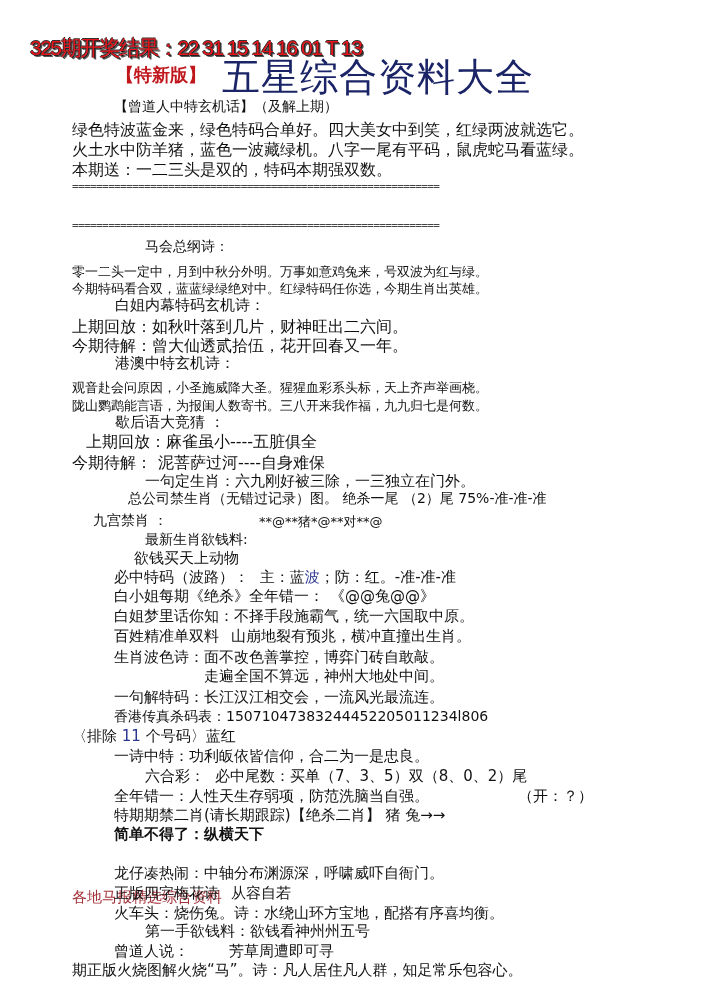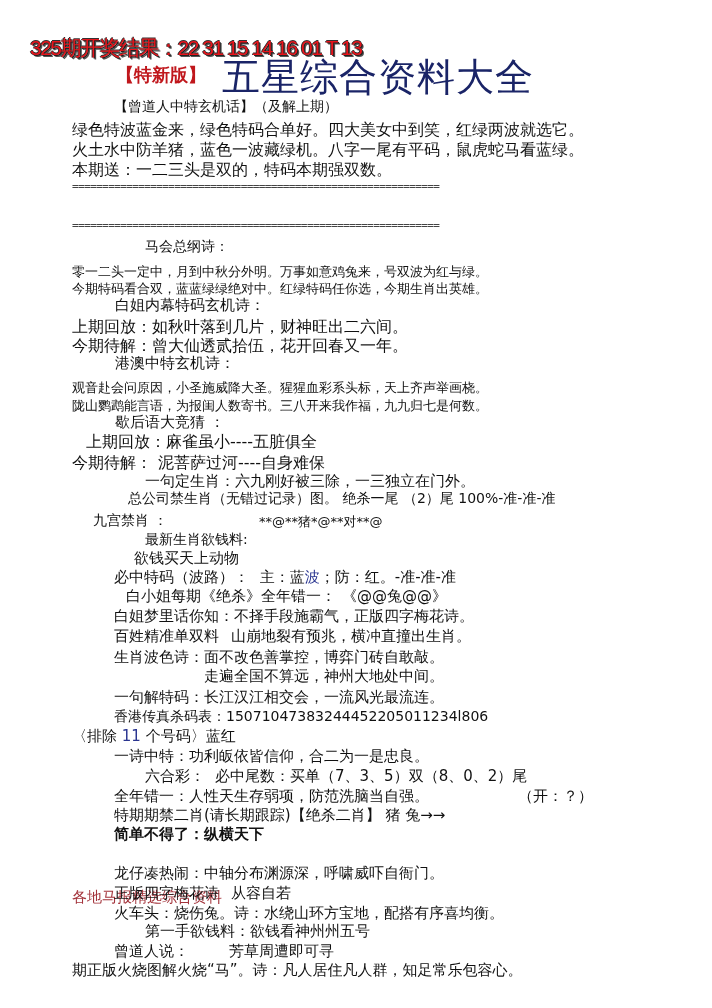--- a/index.html
+++ b/index.html
@@ -54,34 +54,34 @@
 <div class="abs t16" style="left:86px;top:432px;">
   <span>上期回放：</span><span>麻雀虽小----五脏俱全</span>
 </div>
 <div class="abs t16" style="left:72px;top:453px;">
   <span>今期待解：</span><span style="margin-left:6px;">泥菩萨过河----自身难保</span>
 </div>
 
 <div class="abs t15" style="left:145px;top:472px;">
   <span>一句定生肖：</span><span>六九刚好被三除，一三独立在门外。</span>
 </div>
-<div class="abs t14" style="left:128px;top:490px;">总公司禁生肖（无错过记录）图。 绝杀一尾 （2）尾 100%-准-准-准</div>
+<div class="abs t14" style="left:128px;top:490px;">总公司禁生肖（无错过记录）图。 绝杀一尾 （2）尾 75%-准-准-准</div>
 <div class="abs t14" style="left:93px;top:512px;">九宫禁肖 ：</div>
 <div class="abs t13" style="left:259px;top:513px;">**@**猪*@**对**@</div>
 <div class="abs t14" style="left:145px;top:531px;">最新生肖欲钱料:</div>
 <div class="abs t15" style="left:134px;top:549px;">欲钱买天上动物</div>
 <div class="abs t15" style="left:114px;top:568px;">
   <span>必中特码（波路）：</span>
   <span style="margin-left:6px;">主：</span><span>蓝</span><span class="blue">波</span><span>；防：红。-准-准-准</span>
 </div>
-<div class="abs t15" style="left:114px;top:587px;margin-left:12px;">
+<div class="abs t15" style="left:114px;top:587px;">
   <span>白小姐每期《绝杀》全年错一：</span><span style="margin-left:6px;">《@@兔@@》</span>
 </div>
 <div class="abs t15" style="left:114px;top:607px;">
-  <span>白姐梦里话你知：</span><span>不择手段施霸气，正版四字梅花诗。</span>
+  <span>白姐梦里话你知：</span><span>不择手段施霸气，统一六国取中原。</span>
 </div>
 <div class="abs t15" style="left:114px;top:627px;">
   <span>百姓精准单双料</span><span style="margin-left:12px;">山崩地裂有预兆，横冲直撞出生肖。</span>
 </div>
 <div class="abs t15" style="left:114px;top:648px;">
   <span>生肖波色诗：</span><span>面不改色善掌控，博弈门砖自敢敲。</span>
 </div>
 <div class="abs t15" style="left:204px;top:667px;">走遍全国不算远，神州大地处中间。</div>
 <div class="abs t15" style="left:114px;top:688px;">
   <span>一句解特码：</span><span>长江汉江相交会，一流风光最流连。</span>

